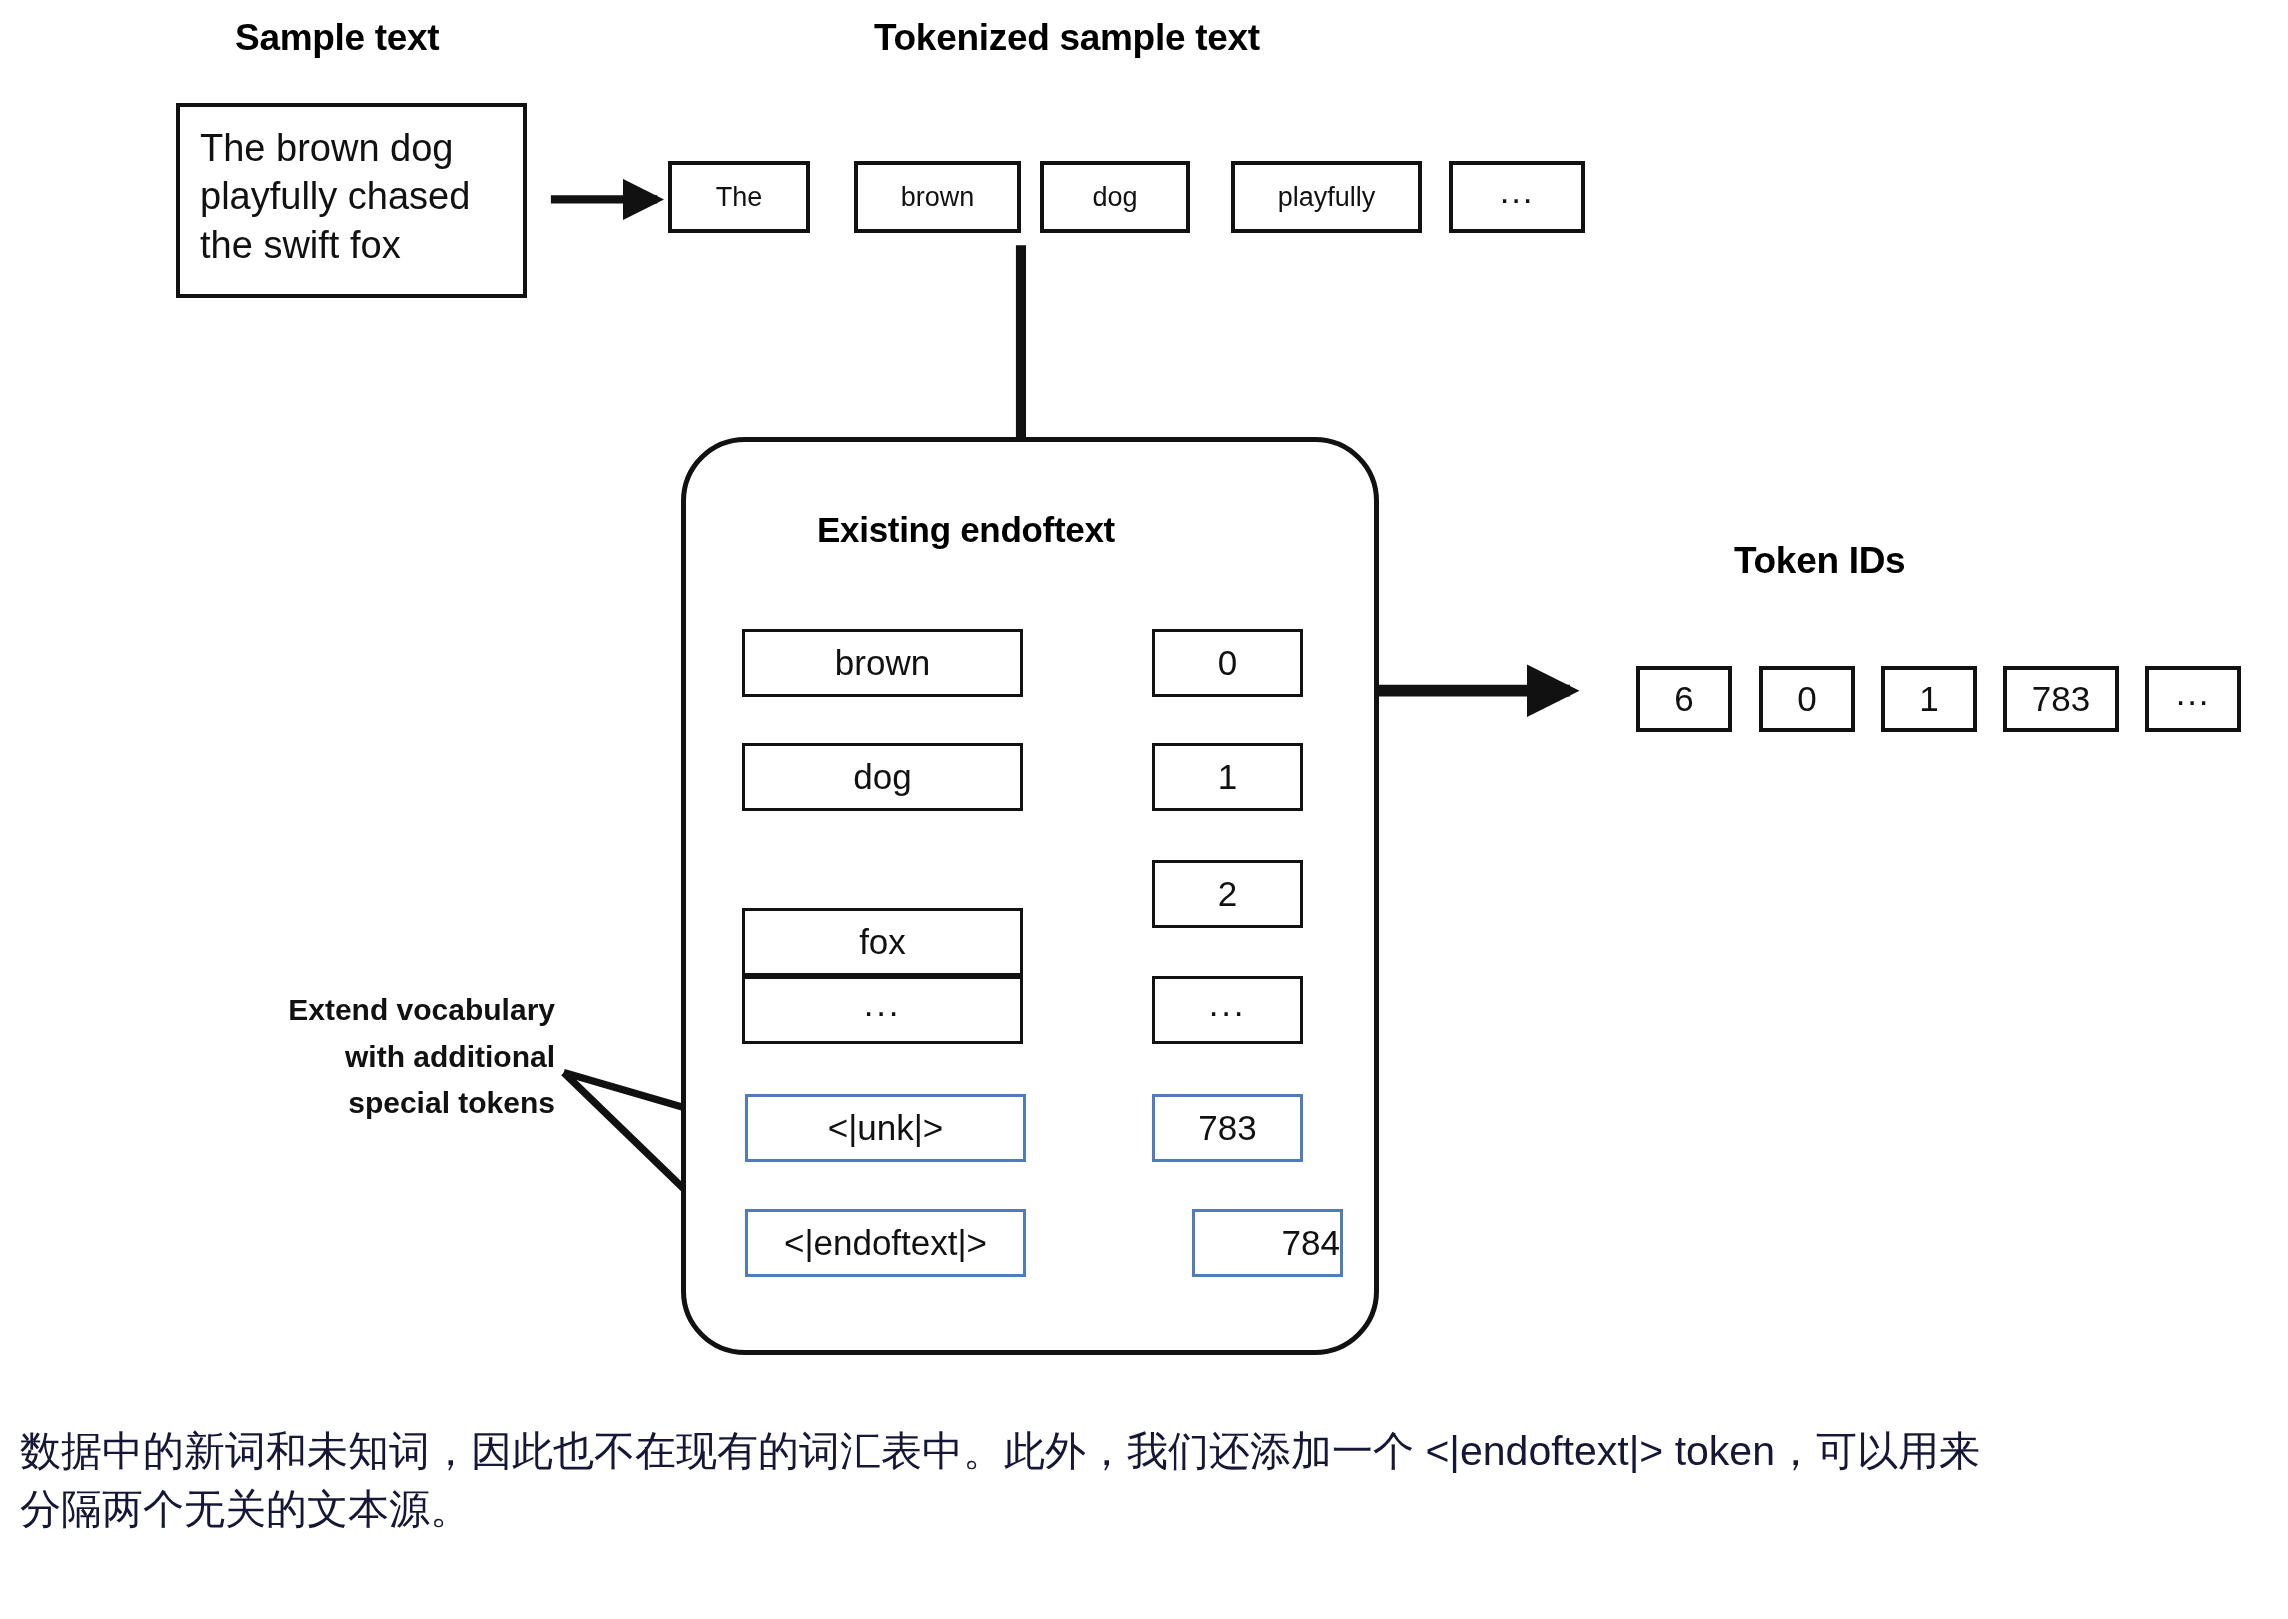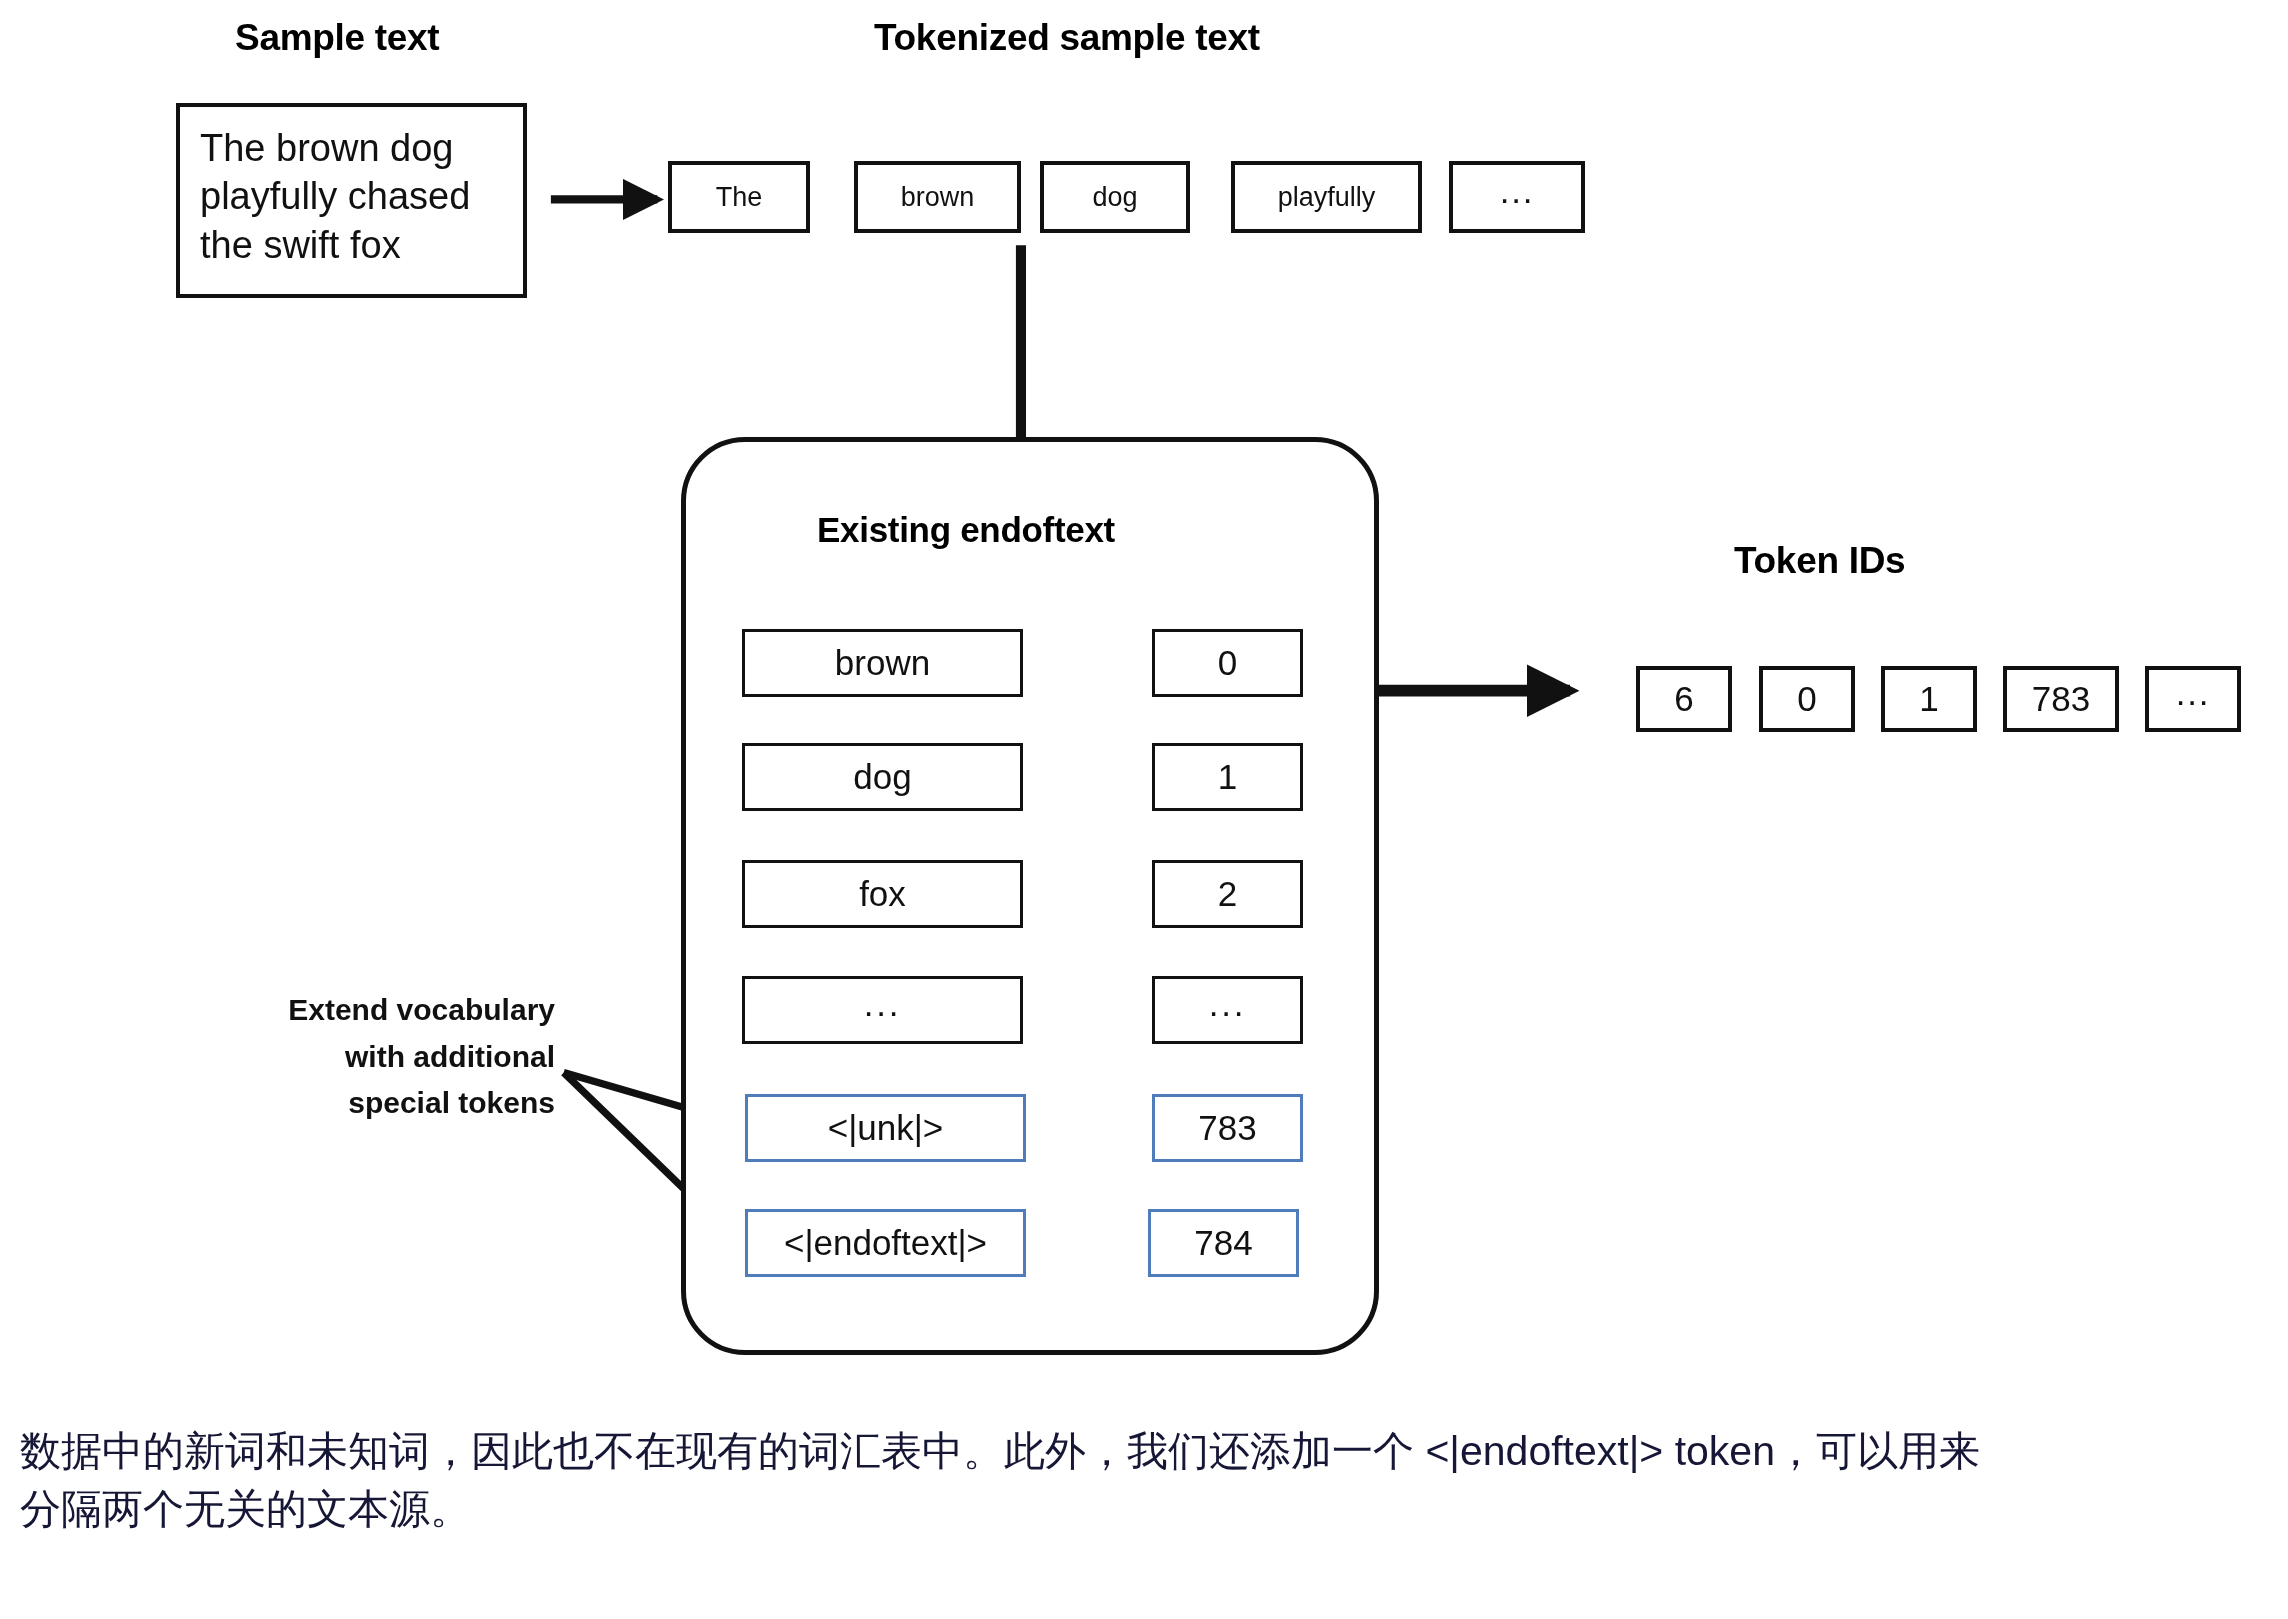--- a/index.html
+++ b/index.html
@@ -205,21 +205,21 @@
   </div>
 
   <div class="abs heading" style="left:817px; top:510px; font-size:35px;">Existing endoftext</div>
 
   <div class="abs vcell" style="left:742px; top:629px; width:281px; height:68px;">
     <span>brown</span>
   </div>
   <div class="abs vcell" style="left:742px; top:743px; width:281px; height:68px;">
     <span>dog</span>
   </div>
-  <div class="abs vcell" style="left:742px; top:860px; width:281px; height:68px;">
+  <div class="abs vcell" style="left:742px; top:908px; width:281px; height:68px;">
     <span>fox</span>
   </div>
   <div class="abs vcell ellipsis" style="left:742px; top:976px; width:281px; height:68px;">
     <span>...</span>
   </div>
   <div class="abs vcell special" style="left:745px; top:1094px; width:281px; height:68px;">
     <span>&lt;|unk|&gt;</span>
   </div>
   <div class="abs vcell special" style="left:745px; top:1209px; width:281px; height:68px;">
     <span>&lt;|endoftext|&gt;</span>
@@ -233,21 +233,21 @@
   </div>
   <div class="abs vcell" style="left:1152px; top:860px; width:151px; height:68px;">
     <span>2</span>
   </div>
   <div class="abs vcell ellipsis" style="left:1152px; top:976px; width:151px; height:68px;">
     <span>...</span>
   </div>
   <div class="abs vcell special" style="left:1152px; top:1094px; width:151px; height:68px;">
     <span>783</span>
   </div>
-  <div class="abs vcell special" style="left:1148px; top:1209px; width:151px; height:68px;">
+  <div class="abs vcell special" style="left:1192px; top:1209px; width:151px; height:68px;justify-content:flex-end;">
     <span>784</span>
   </div>
 
   <div class="abs tid" style="left:1636px; top:666px; width:96px; height:66px;">
     <span>6</span>
   </div>
   <div class="abs tid" style="left:1759px; top:666px; width:96px; height:66px;">
     <span>0</span>
   </div>
   <div class="abs tid" style="left:1881px; top:666px; width:96px; height:66px;">

